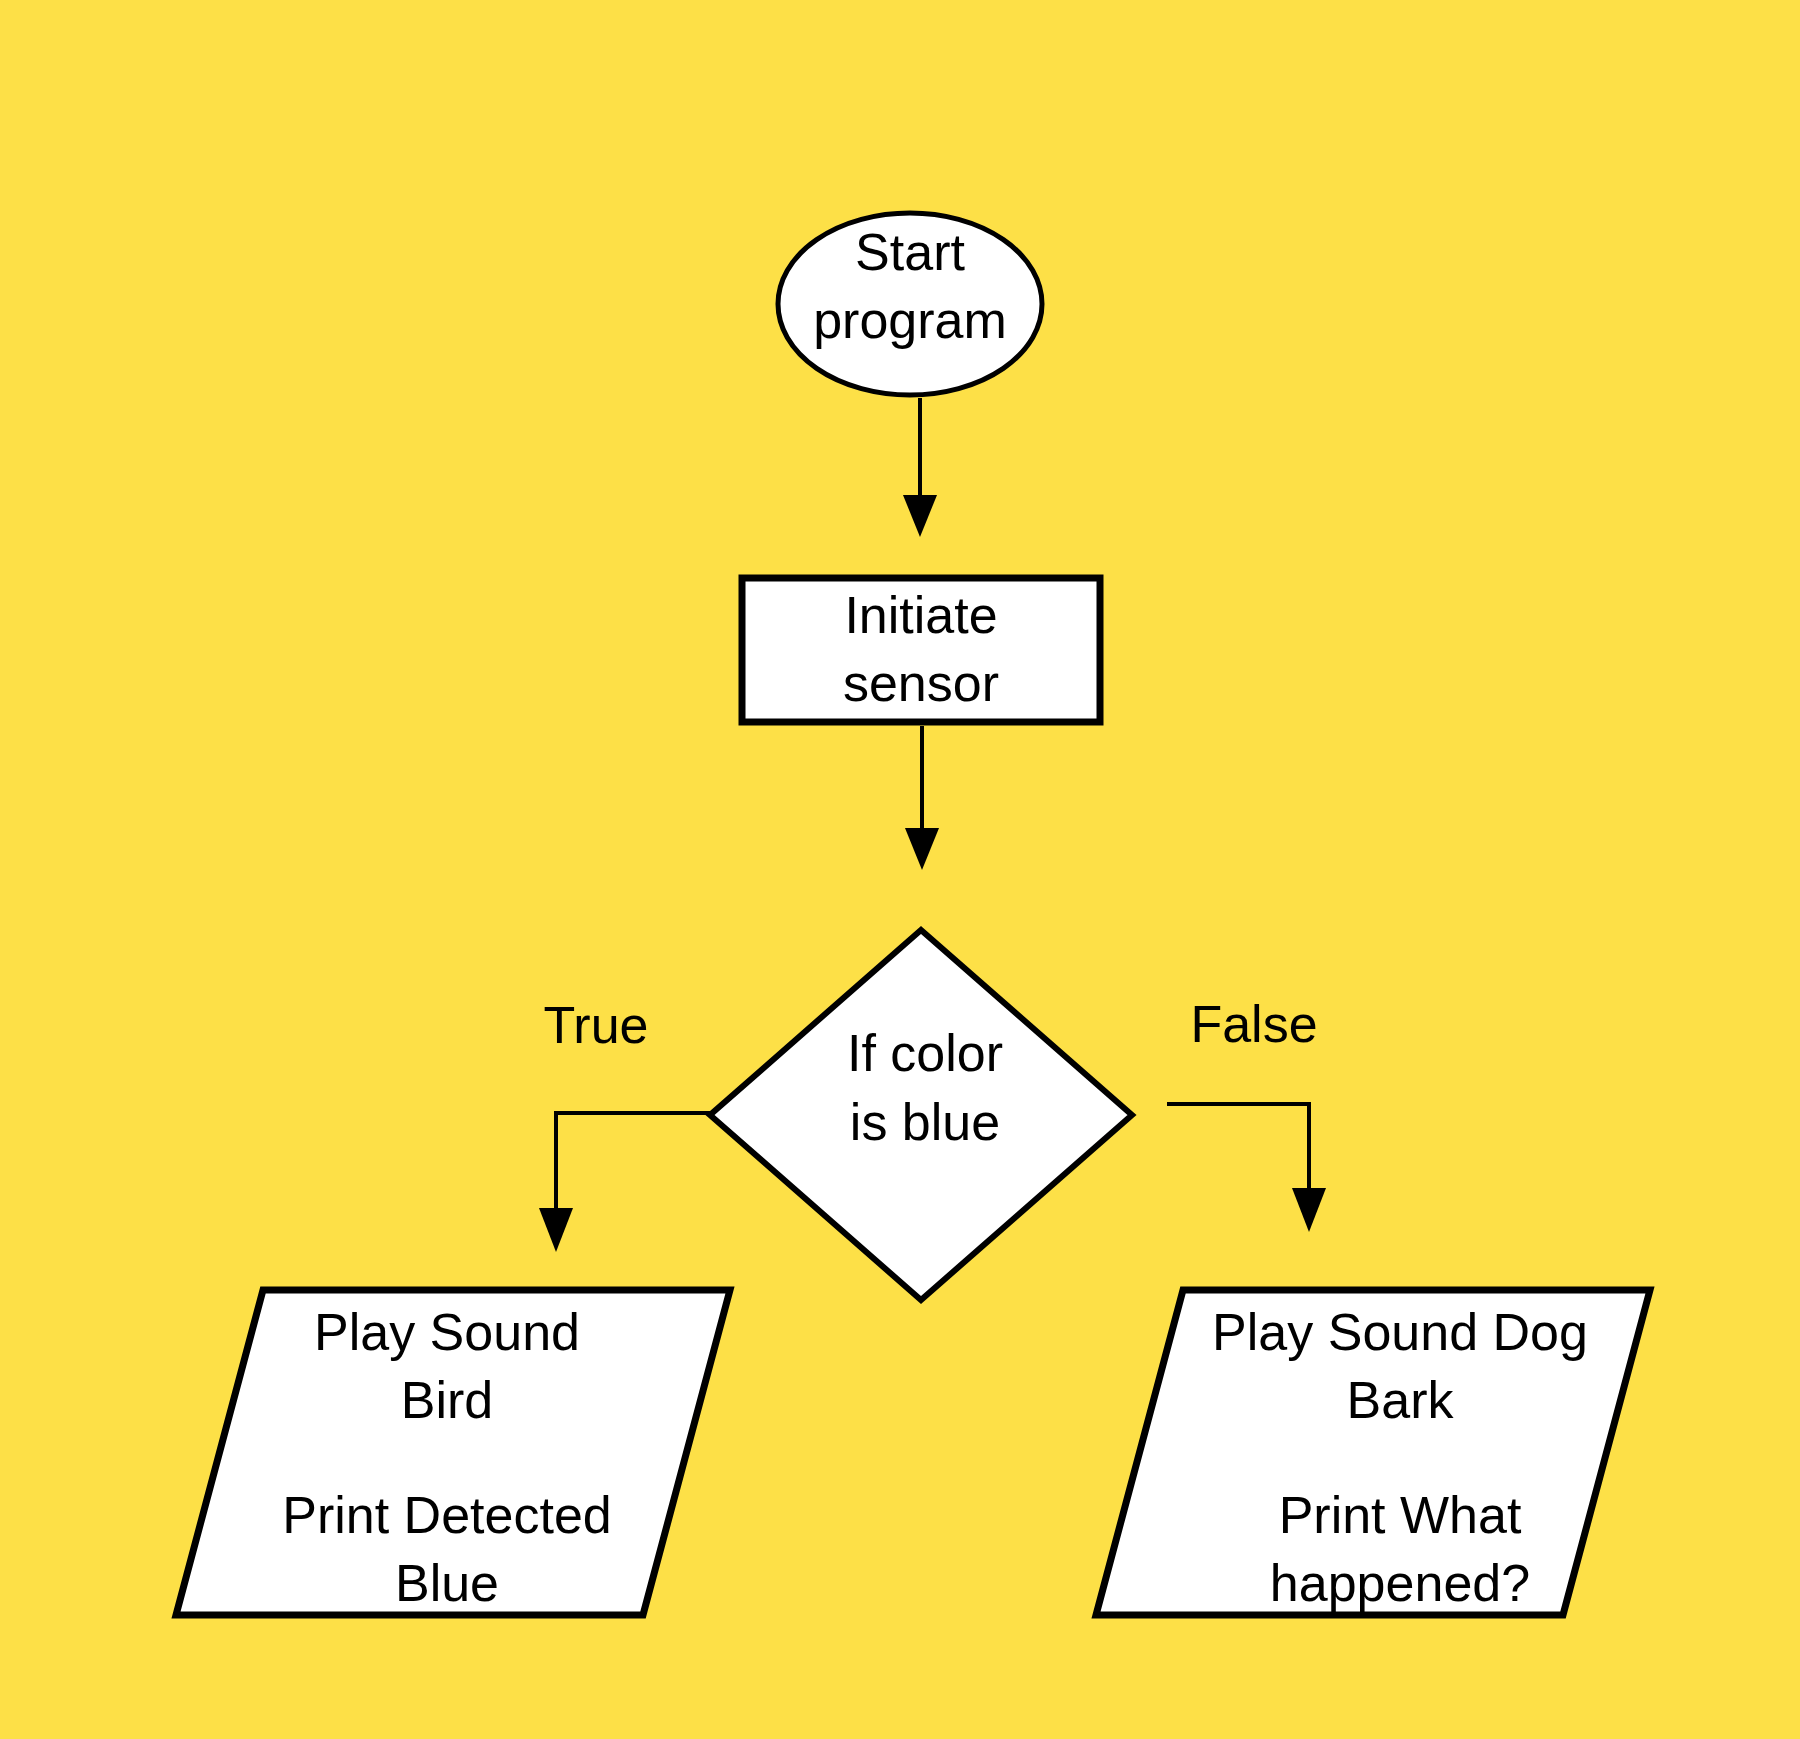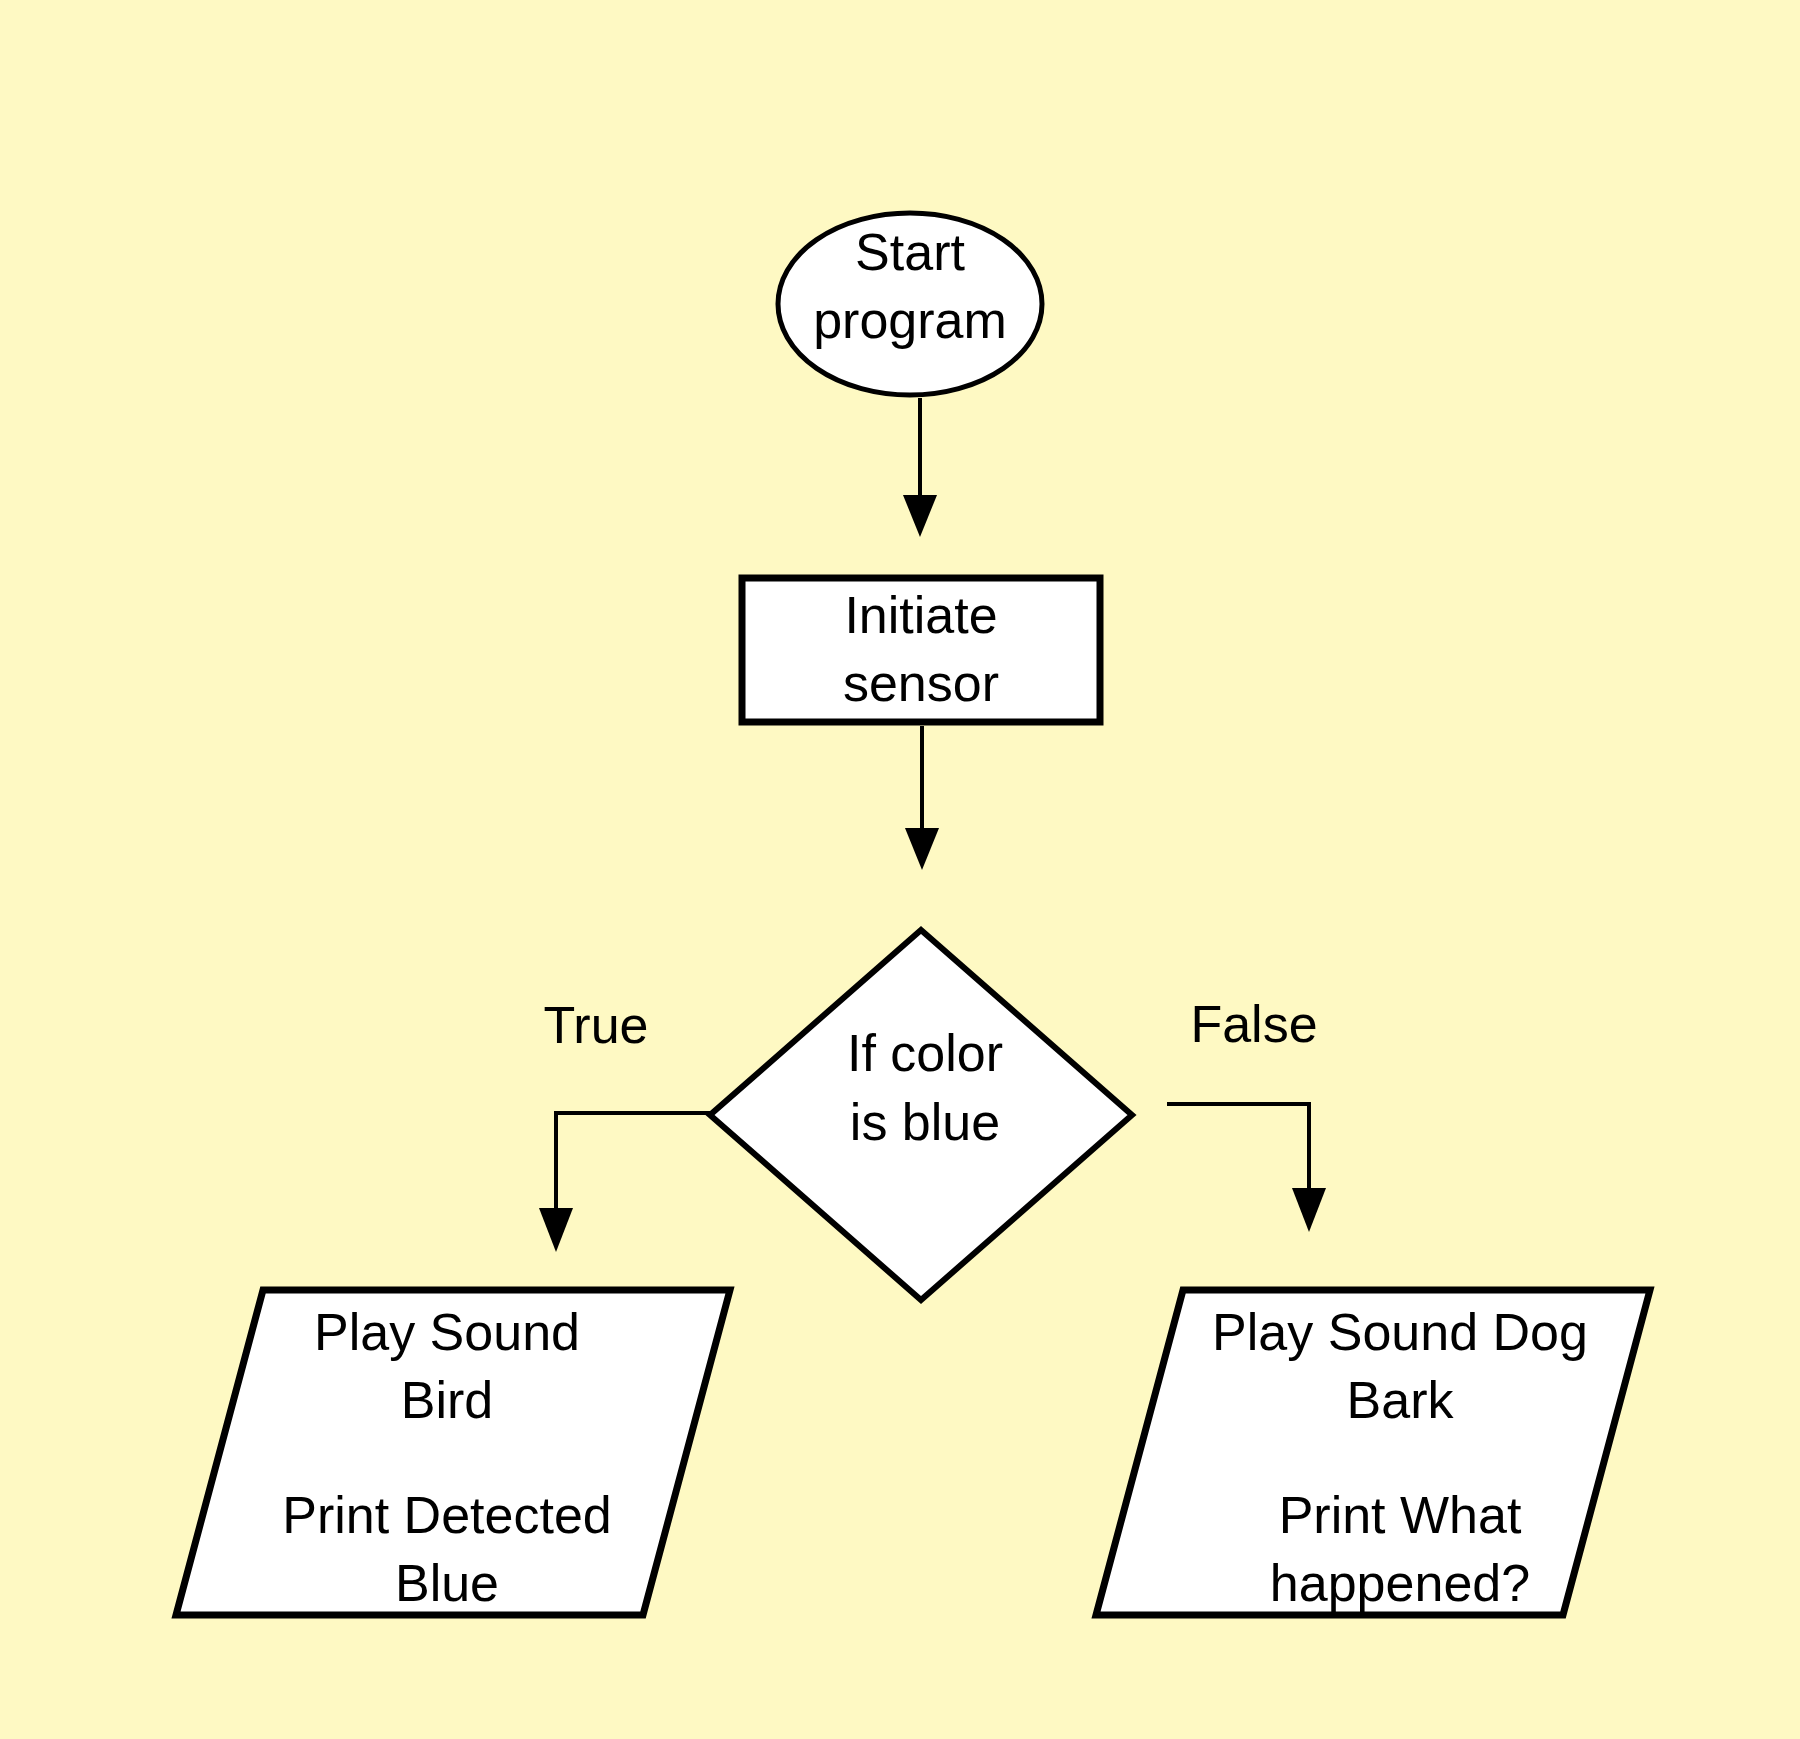--- a/index.html
+++ b/index.html
@@ -4,21 +4,21 @@
 <style>
   html, body {
     margin: 0;
     padding: 0;
     background: #ffffff;
   }
   .page {
     position: relative;
     width: 1800px;
     height: 1739px;
-    background: #fef9c3;
+    background: #fde047;
     overflow: hidden;
   }
   svg.flowchart {
     display: block;
     width: 1800px;
     height: 1739px;
   }
   .shape {
     fill: #ffffff;
     stroke: #000000;

